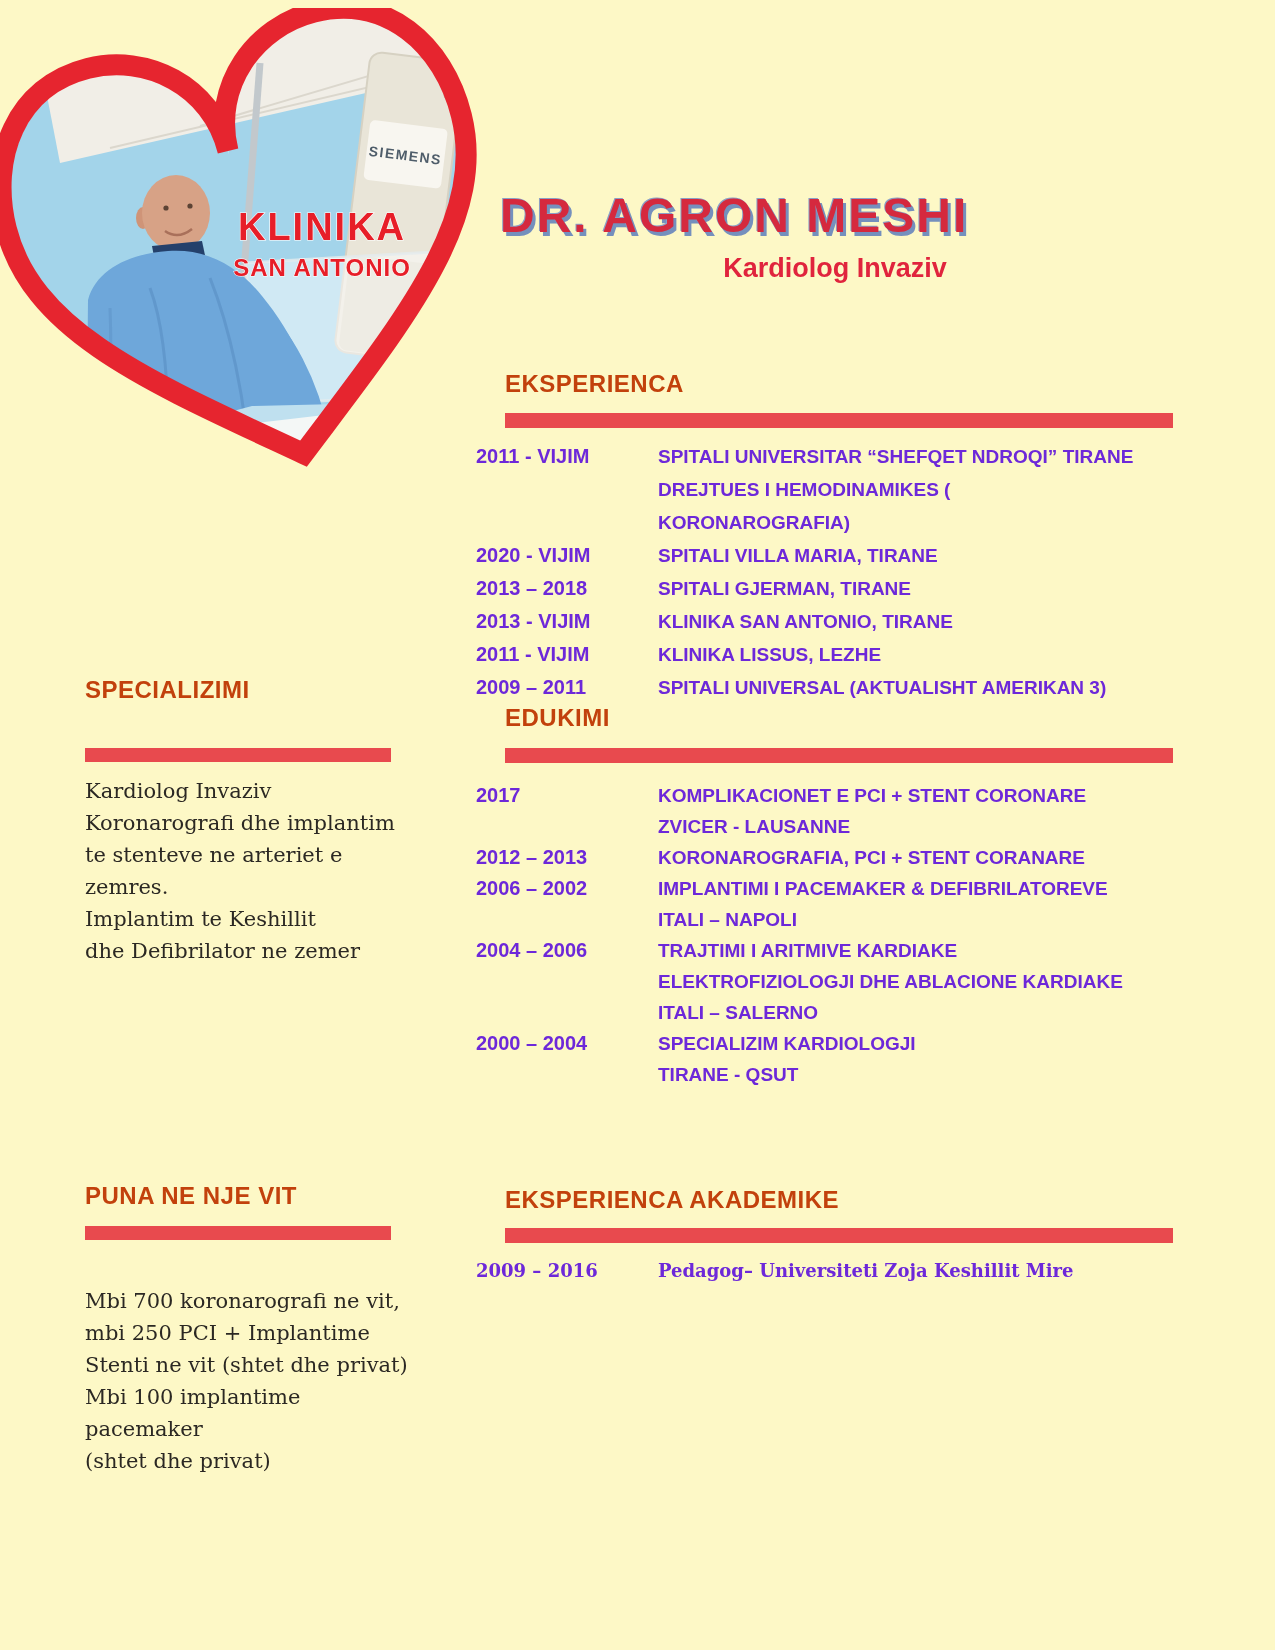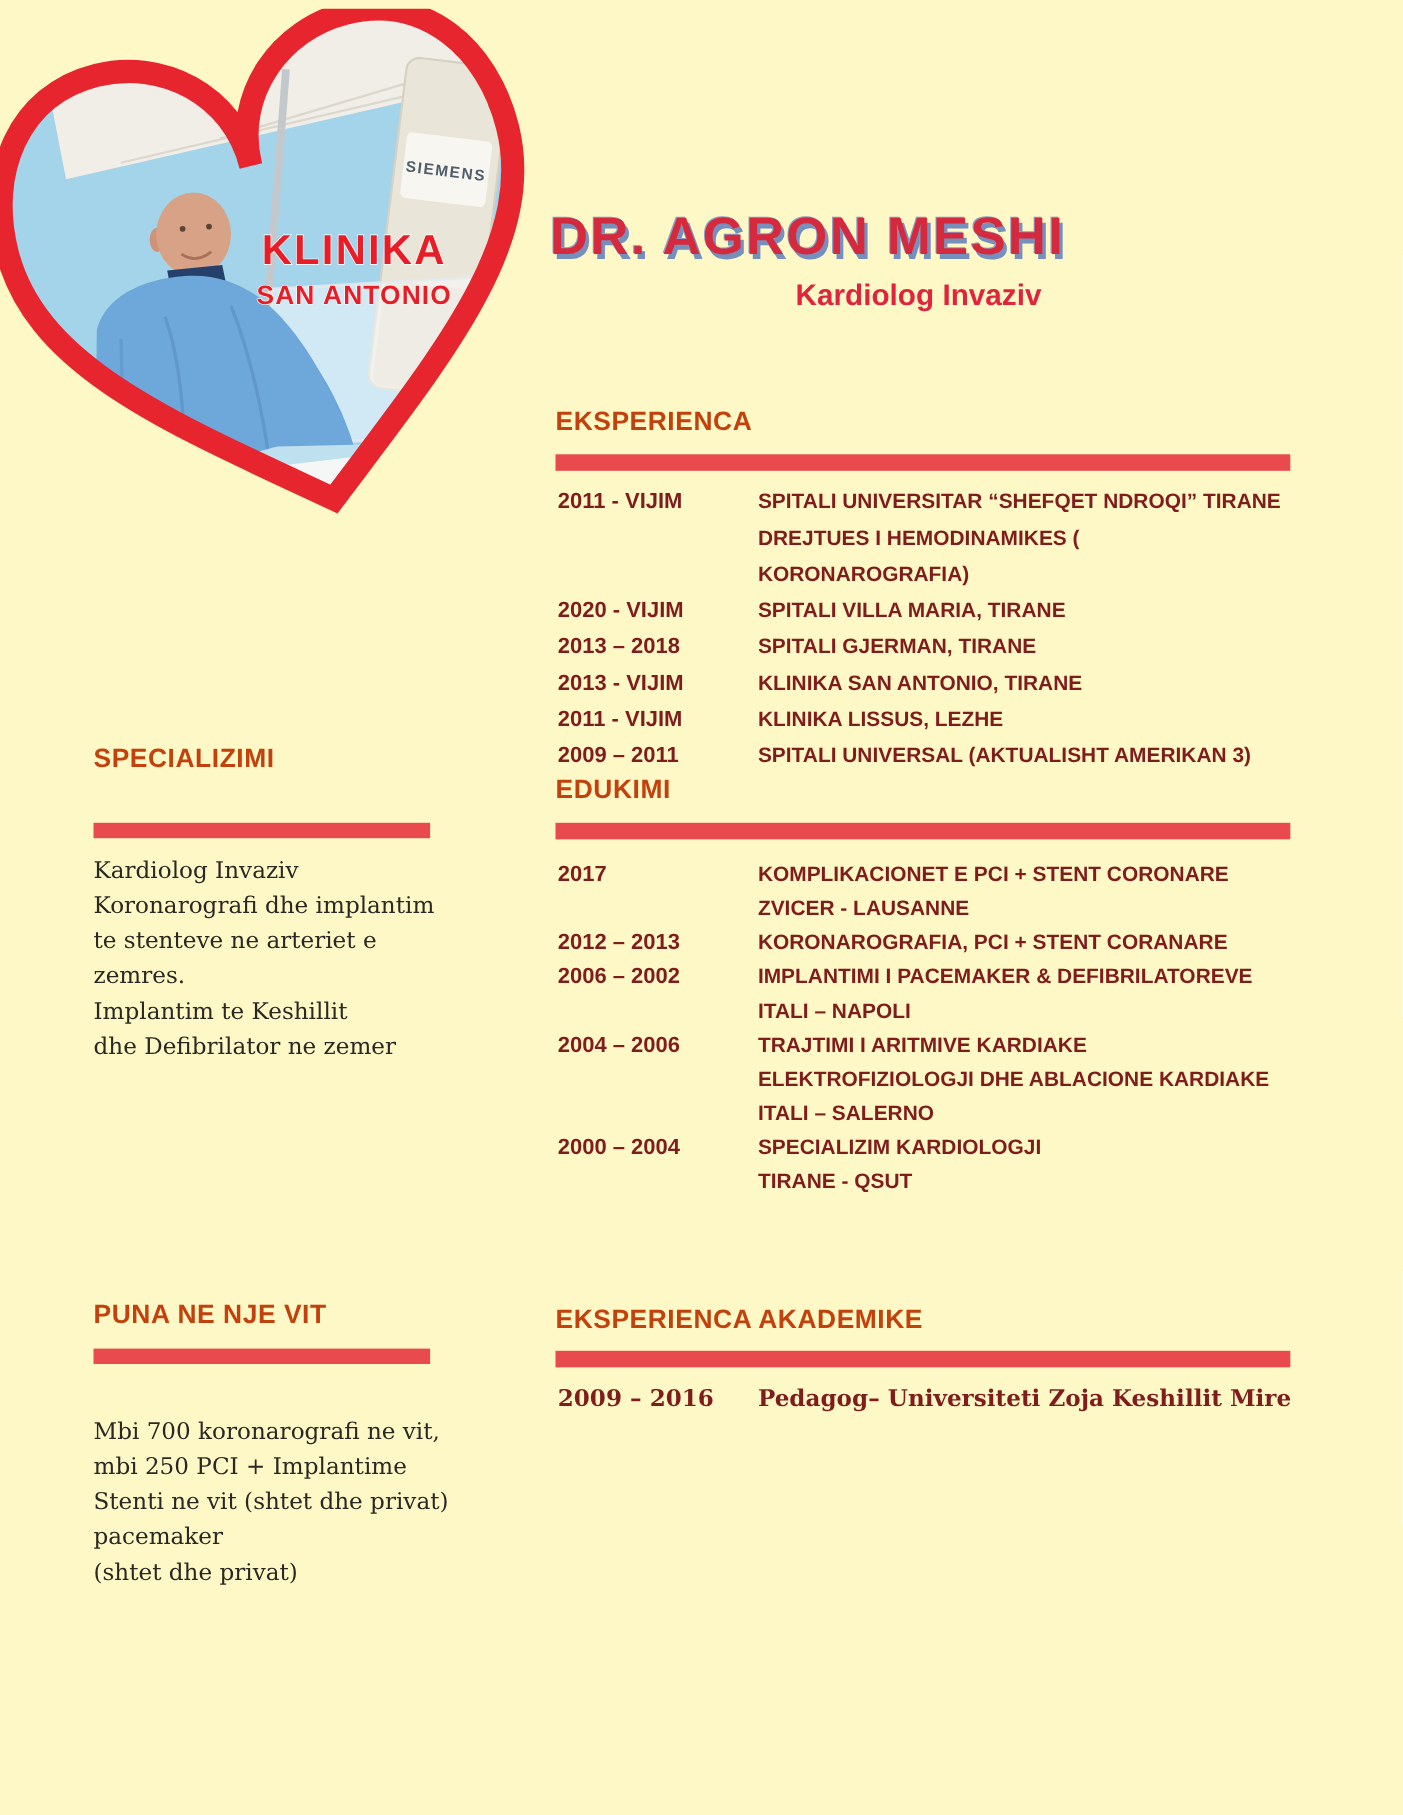--- a/index.html
+++ b/index.html
@@ -25,29 +25,29 @@
     text-align:center;font-weight:bold;font-size:27px;color:#E0243D;
   }
   
   .sec-title{
     position:absolute;
     font-weight:bold;font-size:24px;color:#c2410c;letter-spacing:.5px;
     white-space:nowrap;
   }
   .bar{position:absolute;height:15px;background:#E84A4E;}
   
-  .list{position:absolute;left:507px;width:668px;color:#7f1d1d;}
+  .list{position:absolute;left:476px;width:668px;color:#6d28d9;}
   .row{display:flex;}
   .period{width:182px;flex:none;font-weight:bold;font-size:20px;}
   .desc{flex:1;font-weight:bold;font-size:19px;}
   .lh33 .period,.lh33 .desc{line-height:33px;}
   .lh31 .period,.lh31 .desc{line-height:31px;}
   .serif-row .period,.serif-row .desc{
     font-family:"DejaVu Serif","Liberation Serif",serif;
-    font-size:21px;line-height:33px;
+    font-size:18px;line-height:33px;
   }
   
   .left-body{
     position:absolute;left:85px;width:330px;
     font-family:"DejaVu Serif","Liberation Serif",serif;
     font-size:21px;color:#2B2823;
   }
   .left-body .bline{line-height:32px;}
 </style>
 </head>
@@ -233,17 +233,18 @@
     <div class="bline">Implantim te Keshillit</div>
     <div class="bline">dhe Defibrilator ne zemer</div>
   </div>
 
   <div class="sec-title" style="left:85px;top:1182px;">PUNA NE NJE VIT</div>
   <div class="bar" style="left:85px;top:1226px;width:306px;height:14px;"></div>
   <div class="left-body" style="top:1252px;margin-top:33px;">
     <div class="bline">Mbi 700 koronarografi ne vit,</div>
     <div class="bline">mbi 250 PCI + Implantime</div>
     <div class="bline">Stenti ne vit (shtet dhe privat)</div>
+    <div class="bline">Mbi 100 implantime</div>
     <div class="bline">pacemaker</div>
     <div class="bline">(shtet dhe privat)</div>
   </div>
 
 </div>
 
 </body></html>

